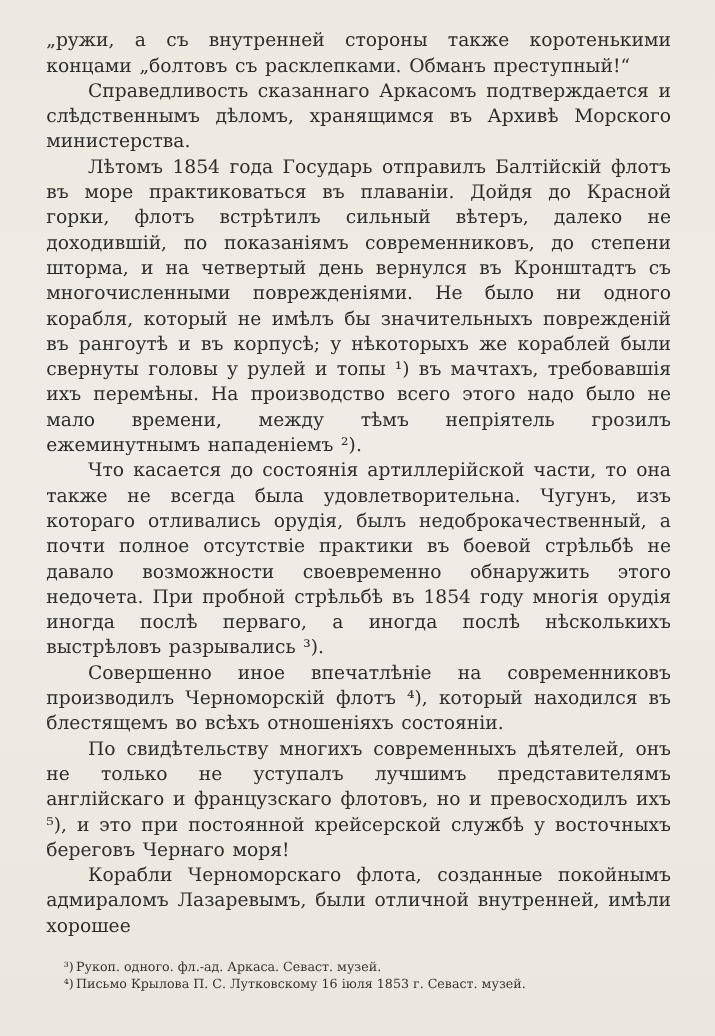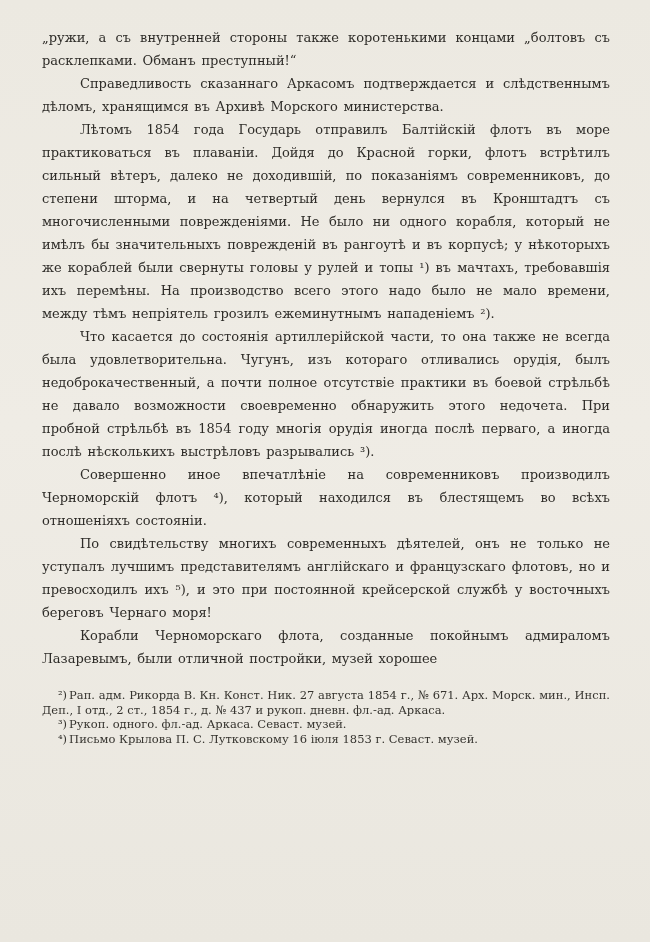--- a/index.html
+++ b/index.html
@@ -17,21 +17,21 @@
   }
   .page {
     box-sizing: border-box;
     width: 650px;
     height: 942px;
     padding: 26px 40px 0 42px;
     display: flex;
     flex-direction: column;
   }
   .body-text {
-    font-size: 13px;
+    font-size: 17px;
     line-height: 23px;
     text-align: justify;
     word-spacing: 1.5px;
   }
   .para {
     margin: 0;
     text-indent: 38px;
   }
   .para.no-indent {
     text-indent: 0;
@@ -56,27 +56,24 @@
 
 <div class="page">
 
   <div class="body-text">
     <p class="para no-indent">„ружи, а съ внутренней стороны также коротенькими концами „болтовъ съ расклепками. Обманъ преступный!“</p>
     <p class="para">Справедливость сказаннаго Аркасомъ подтверждается и слѣдственнымъ дѣломъ, хранящимся въ Архивѣ Морского министерства.</p>
     <p class="para">Лѣтомъ 1854 года Государь отправилъ Балтійскій флотъ въ море практиковаться въ плаваніи. Дойдя до Красной горки, флотъ встрѣтилъ сильный вѣтеръ, далеко не доходившій, по показаніямъ современниковъ, до степени шторма, и на четвертый день вернулся въ Кронштадтъ съ многочисленными поврежденіями. Не было ни одного корабля, который не имѣлъ бы значительныхъ поврежденій въ рангоутѣ и въ корпусѣ; у нѣкоторыхъ же кораблей были свернуты головы у рулей и топы ¹) въ мачтахъ, требовавшія ихъ перемѣны. На производство всего этого надо было не мало времени, между тѣмъ непріятель грозилъ ежеминутнымъ нападеніемъ ²).</p>
     <p class="para">Что касается до состоянія артиллерійской части, то она также не всегда была удовлетворительна. Чугунъ, изъ котораго отливались орудія, былъ недоброкачественный, а почти полное отсутствіе практики въ боевой стрѣльбѣ не давало возможности своевременно обнаружить этого недочета. При пробной стрѣльбѣ въ 1854 году многія орудія иногда послѣ перваго, а иногда послѣ нѣсколькихъ выстрѣловъ разрывались ³).</p>
     <p class="para">Совершенно иное впечатлѣніе на современниковъ производилъ Черноморскій флотъ ⁴), который находился въ блестящемъ во всѣхъ отношеніяхъ состояніи.</p>
     <p class="para">По свидѣтельству многихъ современныхъ дѣятелей, онъ не только не уступалъ лучшимъ представителямъ англійскаго и французскаго флотовъ, но и превосходилъ ихъ ⁵), и это при постоянной крейсерской службѣ у восточныхъ береговъ Чернаго моря!</p>
-    <p class="para">Корабли Черноморскаго флота, созданные покойнымъ адмираломъ Лазаревымъ, были отличной постройки, музей хорошее</p>
+    <p class="para">Корабли Черноморскаго флота, созданные покойнымъ адмираломъ Лазаревымъ, были отличной внутренней, имѣли хорошее</p>
   </div>
 
   <div class="footnotes">
-    <p class="footnote">
-      <span class="fn-marker">²)</span><span>Рап. адм. Рикорда В. Кн. Конст. Ник. 27 августа 1854 г., № 671. Арх. Морск. мин., Инсп. Деп., I отд., 2 ст., 1854 г., д. № 437 и рукоп. дневн. фл.-ад. Аркаса.</span>
-    </p>
     <p class="footnote">
       <span class="fn-marker">³)</span><span>Рукоп. одного. фл.-ад. Аркаса. Севаст. музей.</span>
     </p>
     <p class="footnote">
       <span class="fn-marker">⁴)</span><span>Письмо Крылова П. С. Лутковскому 16 іюля 1853 г. Севаст. музей.</span>
     </p>
 
   </div>
 
 </div>

